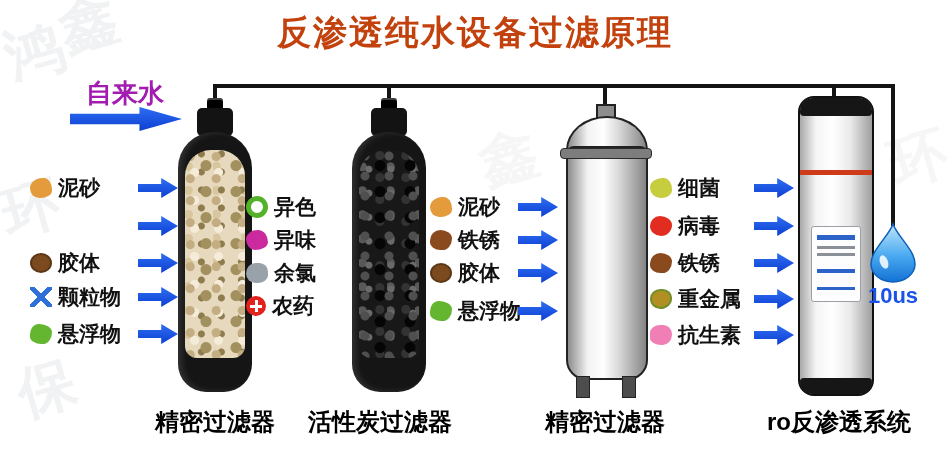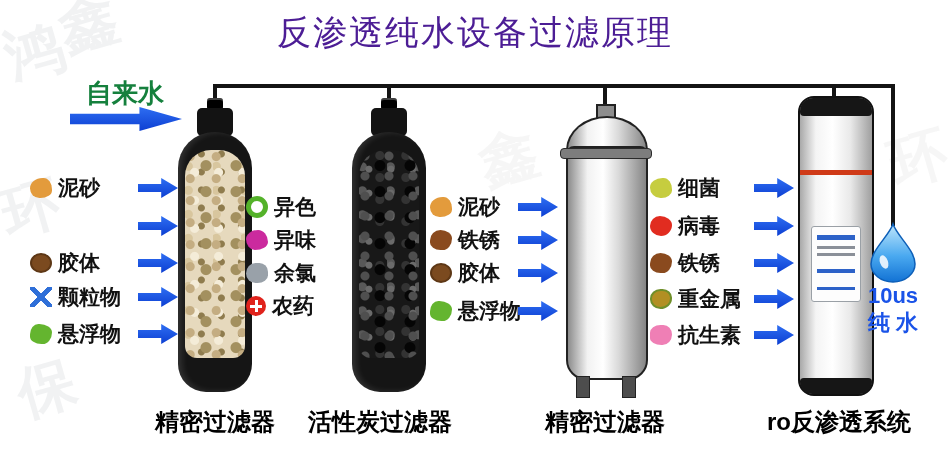--- a/index.html
+++ b/index.html
@@ -5,22 +5,22 @@
   html,body{margin:0;padding:0;background:#fff;}
   .stage{
     position:relative;width:950px;height:461px;background:#ffffff;overflow:hidden;
     font-family:"Liberation Sans","DejaVu Sans",sans-serif;
   }
   
   .wm{position:absolute;font-size:58px;font-weight:bold;color:rgba(150,155,160,.13);
       transform:rotate(-16deg);pointer-events:none;user-select:none;}
   
   .title{position:absolute;top:10px;left:0;width:100%;text-align:center;
-         font-size:34px;font-weight:normal;color:#4c1d95;letter-spacing:2px;}
-  .inlet-label{position:absolute;left:86px;top:76px;font-size:26px;font-weight:bold;color:#15803d;}
+         font-size:34px;font-weight:bold;color:#c2410c;letter-spacing:2px;}
+  .inlet-label{position:absolute;left:86px;top:76px;font-size:26px;font-weight:bold;color:#a21caf;}
   .inlet-arrow{position:absolute;left:70px;top:107px;width:112px;height:24px;
     background:linear-gradient(180deg,#2e6ef2,#0d3fd2);
     clip-path:polygon(0 28%,62% 28%,62% 0,100% 50%,62% 100%,62% 72%,0 72%);}
   
   .pipe{position:absolute;background:#141414;}
   
   .crow{position:absolute;display:flex;align-items:center;gap:6px;height:26px;}
   .lbl{font-size:21px;font-weight:600;color:#111;white-space:nowrap;}
   .icon{width:22px;height:20px;display:inline-block;flex:0 0 auto;}
   .icon.sand{background:#e39b3c;border-radius:60% 40% 55% 45%/55% 60% 40% 50%;}
@@ -251,20 +251,19 @@
           <stop offset="0" stop-color="#bfe6fb"></stop>
           <stop offset="0.55" stop-color="#4aa9f0"></stop>
           <stop offset="1" stop-color="#1272d4"></stop>
         </linearGradient>
       </defs>
       <path d="M24 2 C28 14 46 28 46 42 A22 18 0 1 1 2 42 C2 28 20 14 24 2 Z" fill="url(#dropg)" stroke="#0d5fb8" stroke-width="1.5"></path>
       <ellipse cx="15" cy="40" rx="4" ry="7" fill="rgba(255,255,255,.85)" transform="rotate(-20 15 40)"></ellipse>
     </svg>
   </div>
   <div class="out-text" style="top:283px">10us</div>
-  <div class="out-text" style="top:308px">纯 水</div>
 
   <div class="caption" style="left:130px;width:170px">精密过滤器</div>
   <div class="caption" style="left:300px;width:160px">活性炭过滤器</div>
   <div class="caption" style="left:754px;width:170px">ro反渗透系统</div>
   <div class="caption" style="left:535px;width:140px">精密过滤器</div>
 
 </div>
 
 </body></html>

